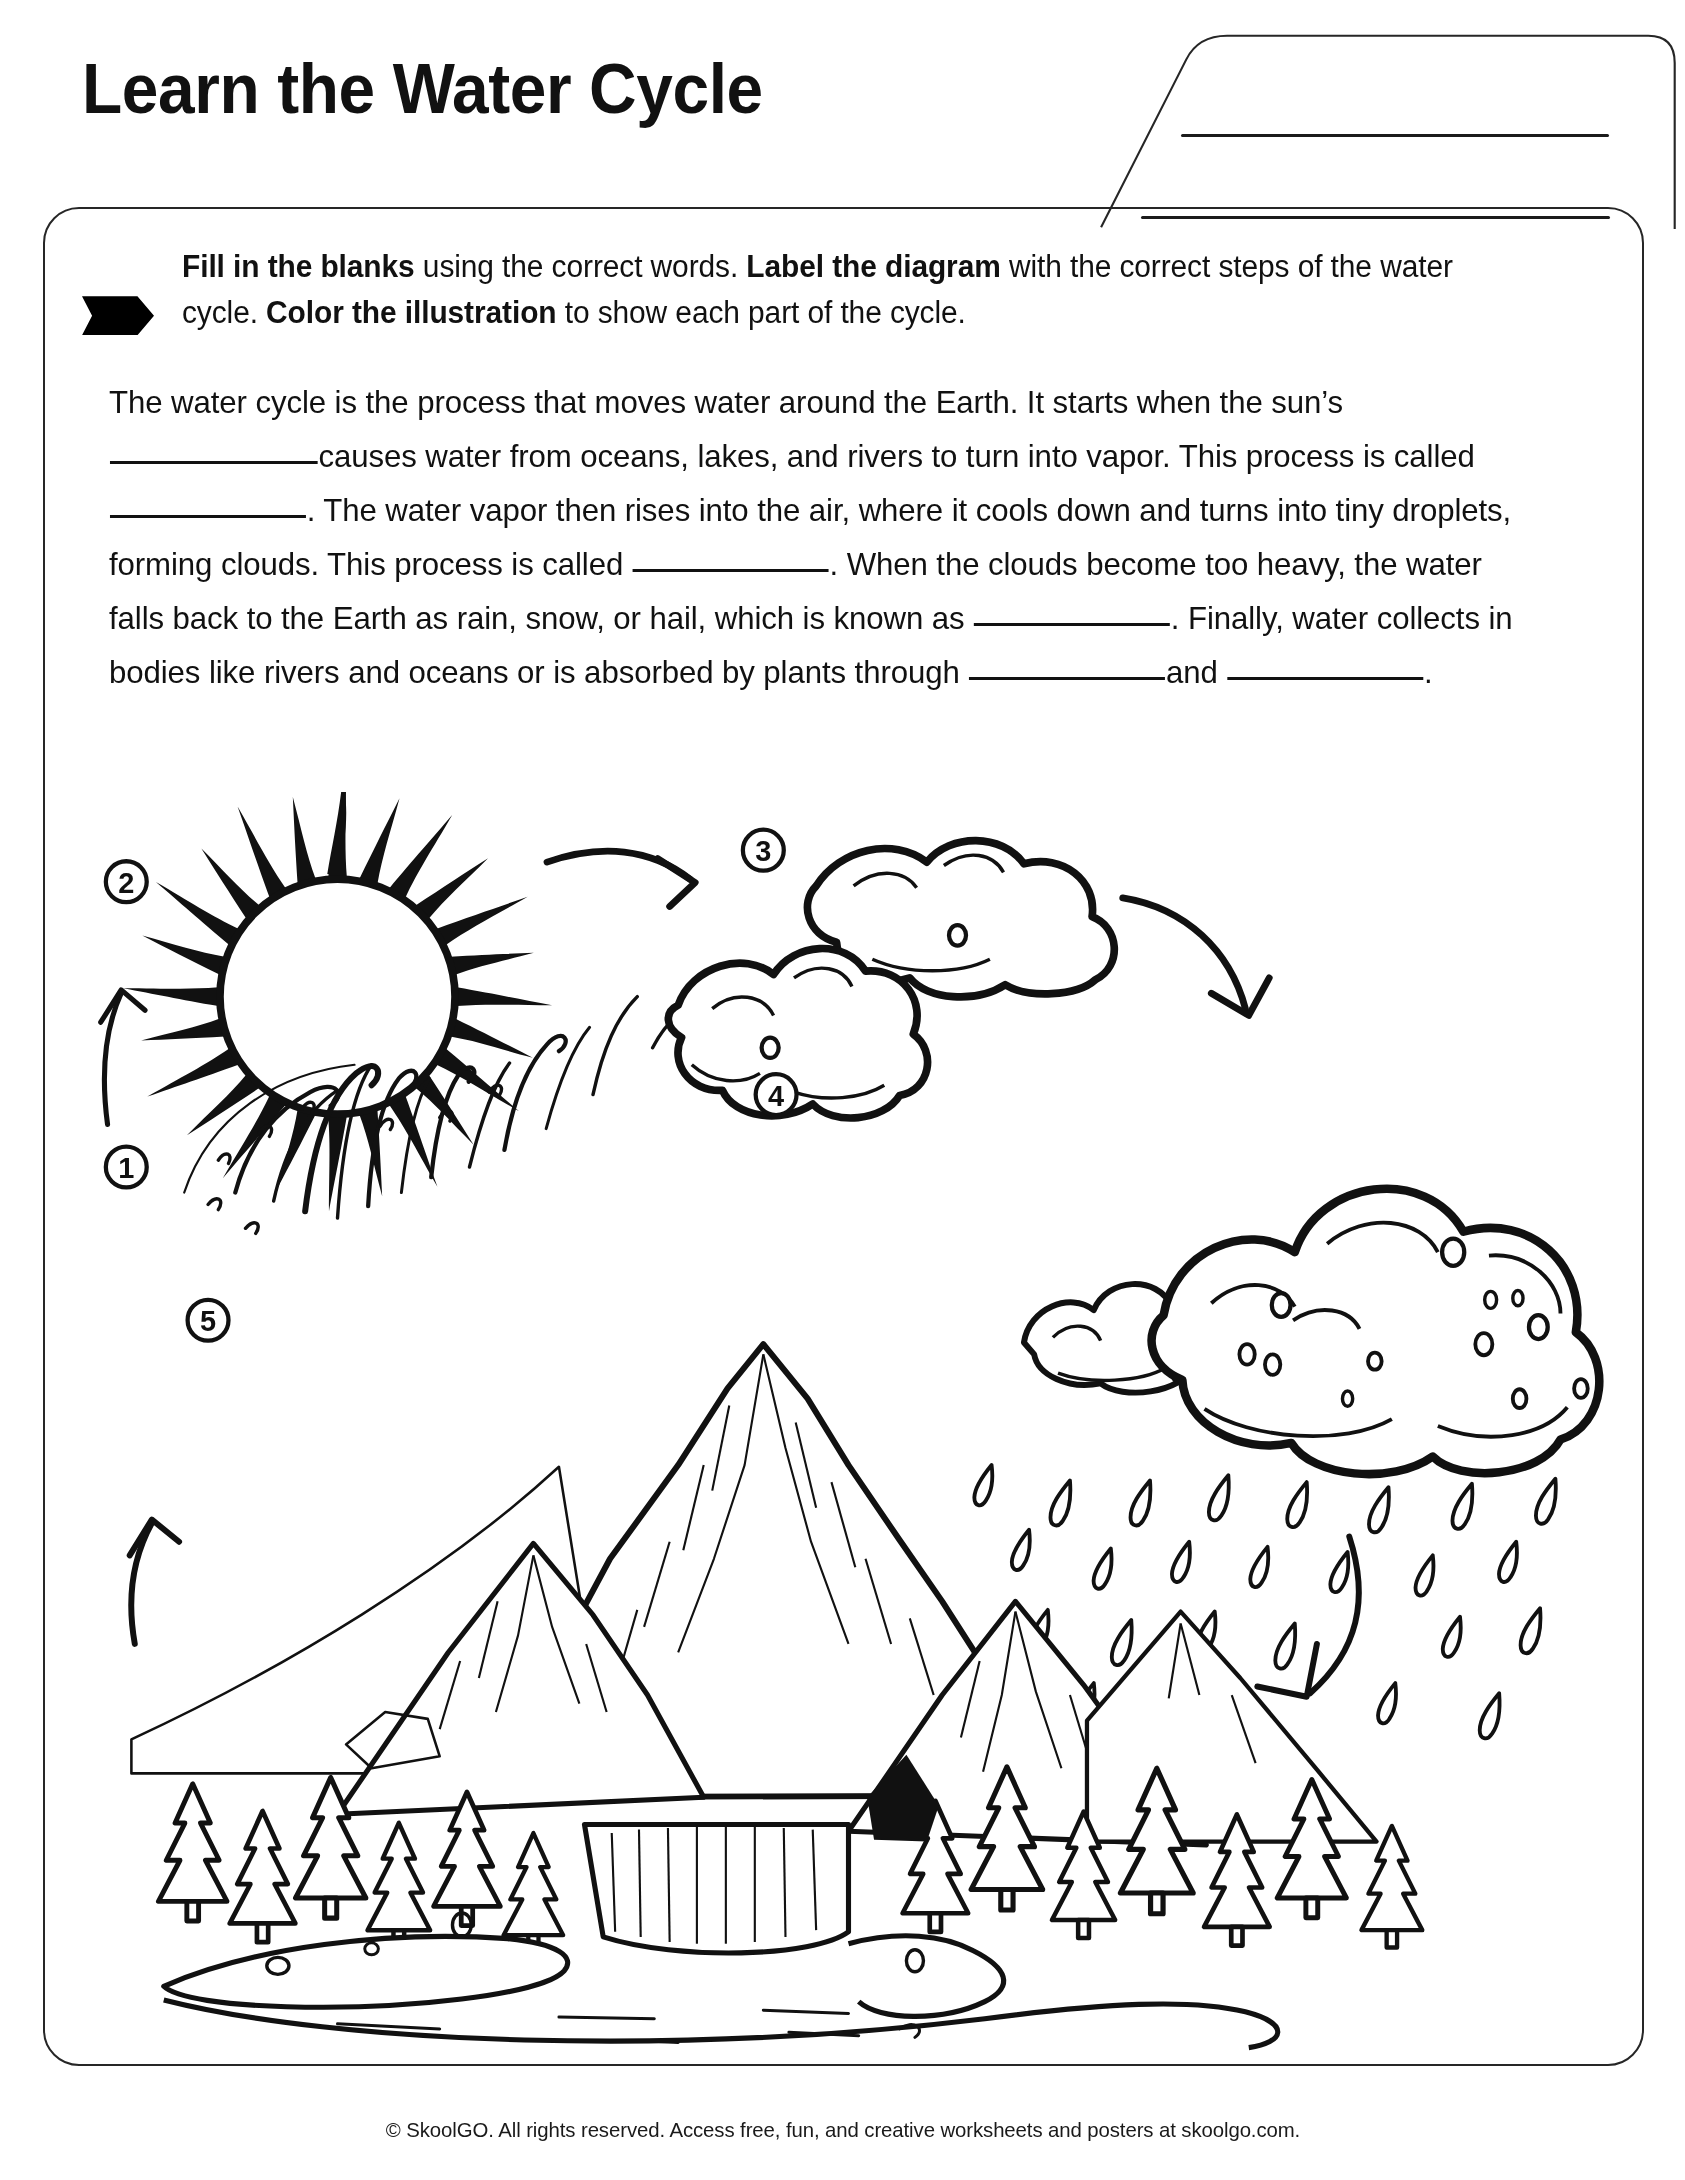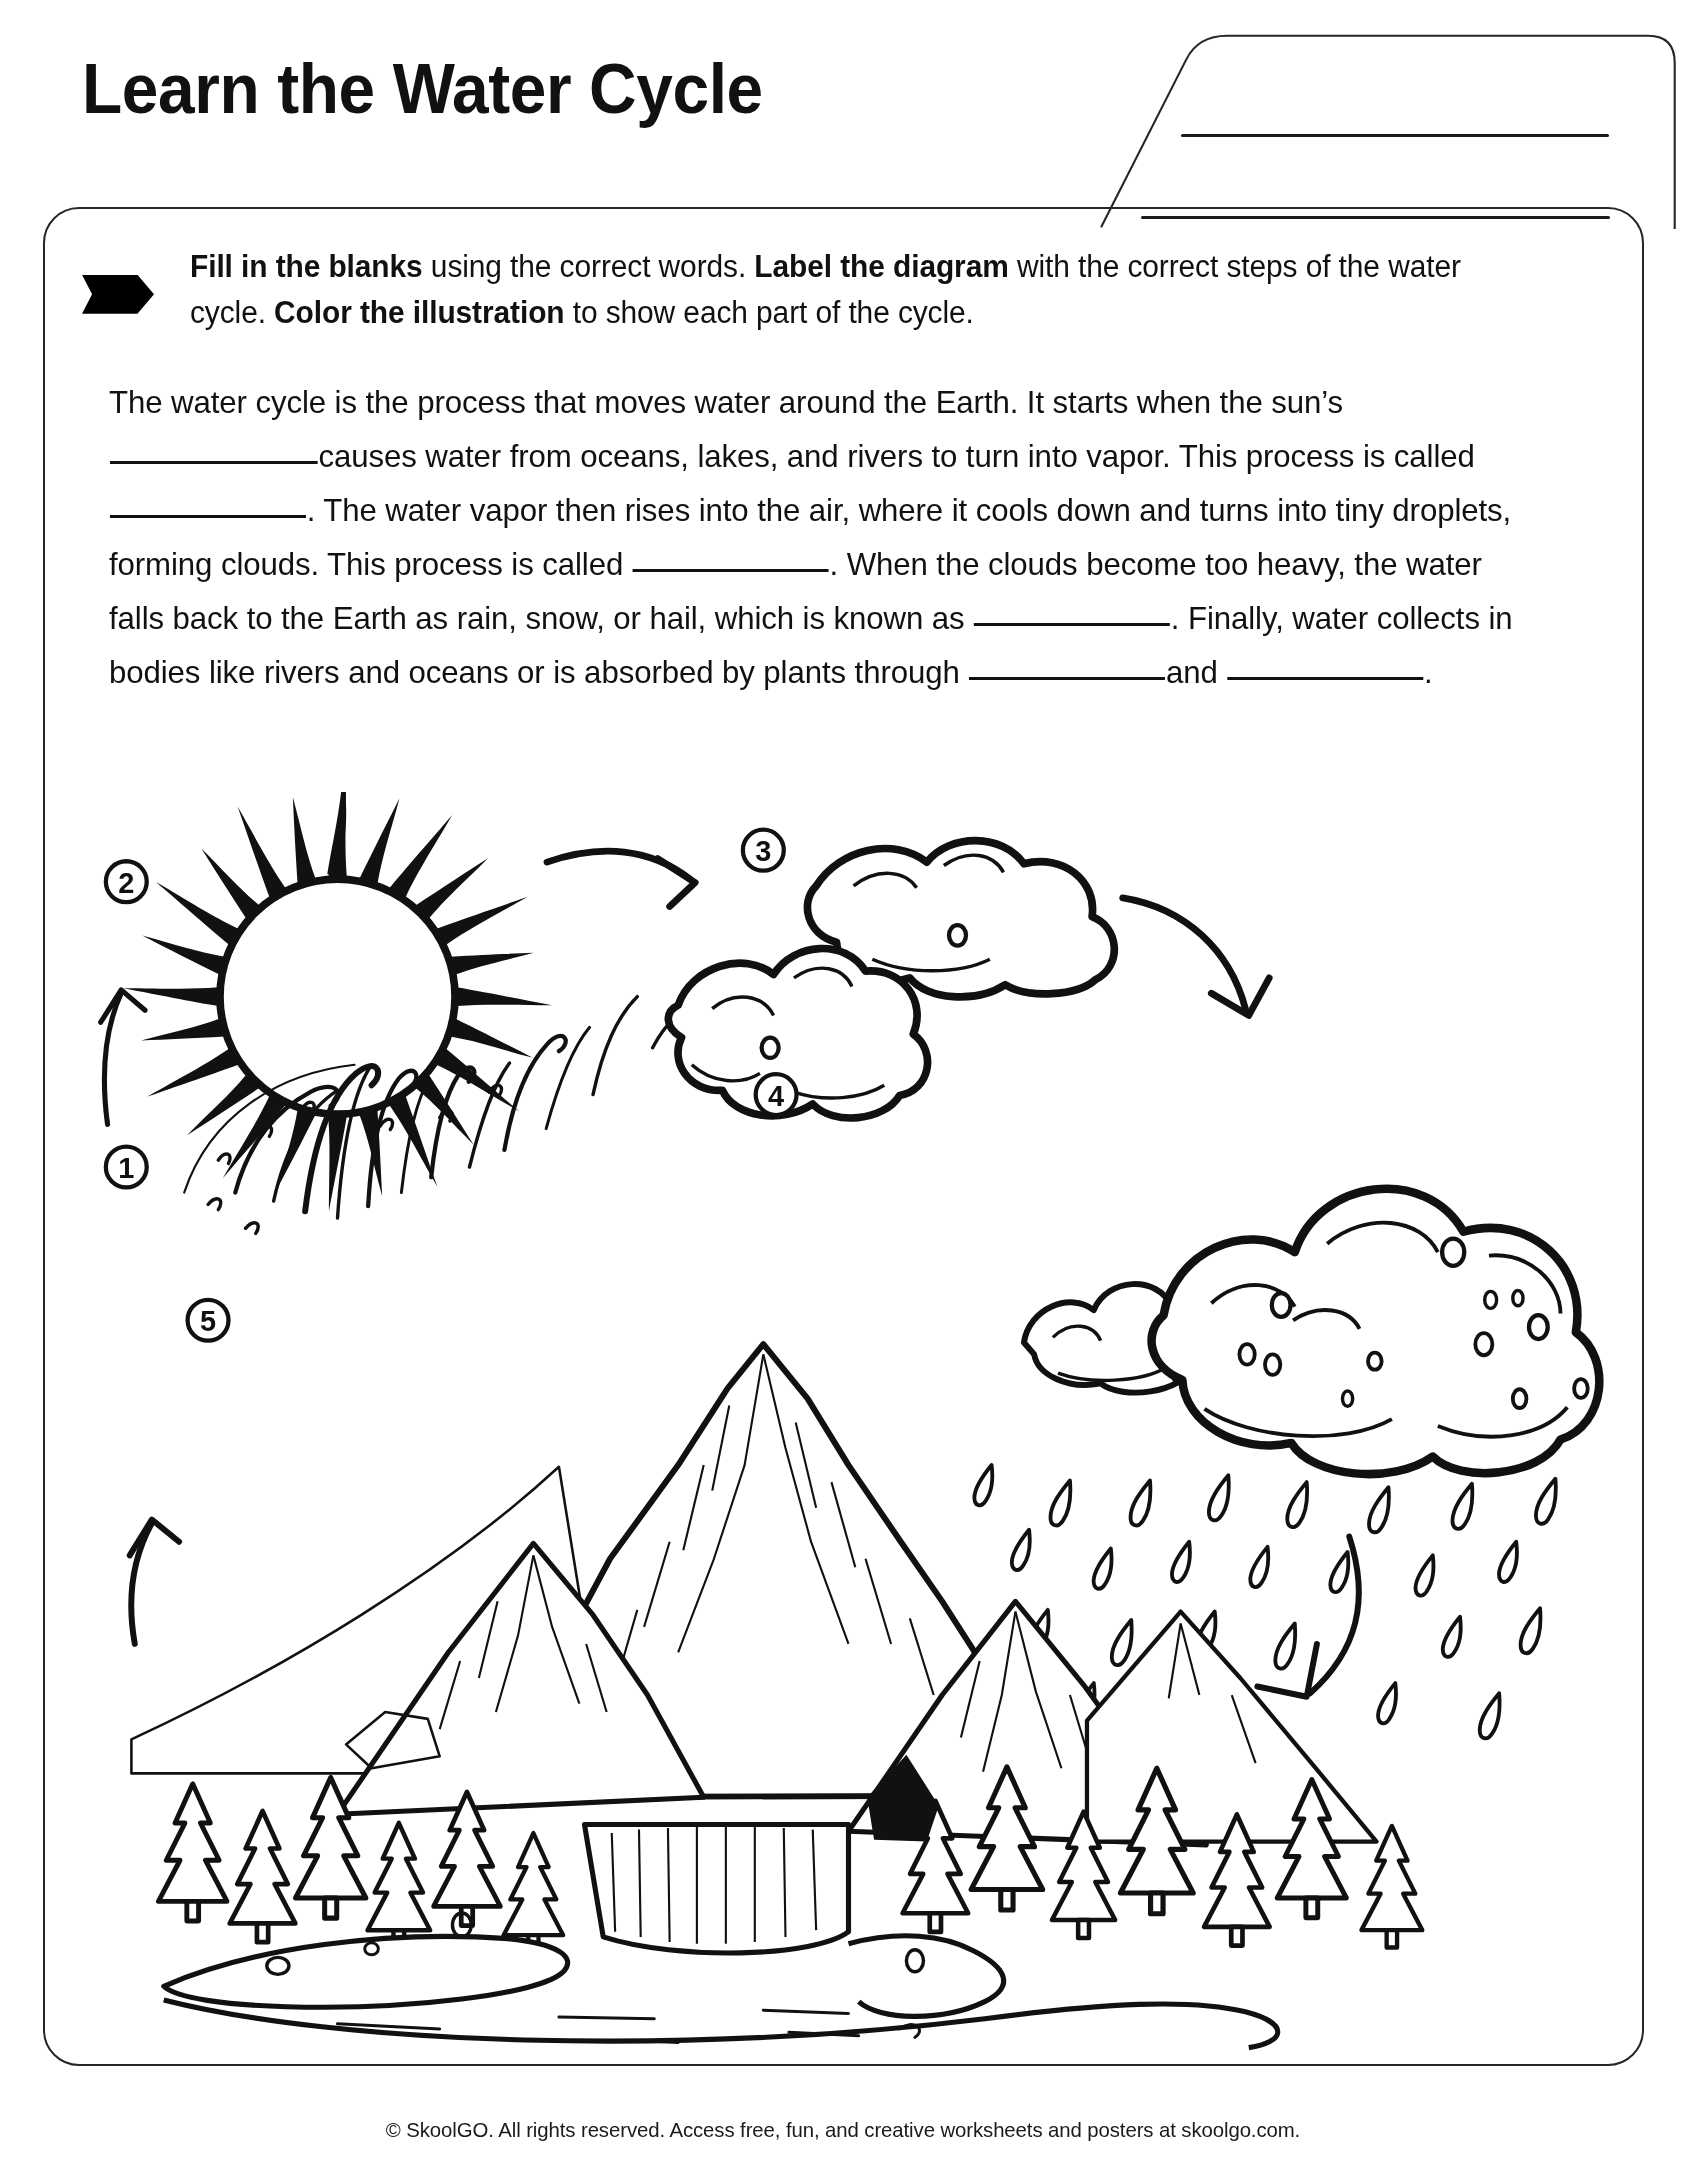--- a/index.html
+++ b/index.html
@@ -55,22 +55,22 @@
     background: transparent;
   }
 
   
   .instr {
     position: absolute;
     left: 82px;
     top: 244px;
     width: 1491px;
     display: flex;
-    gap: 36px;
-    align-items: center;
+    gap: 28px;
+    align-items: flex-end;
   }
   .pennant {
     flex: 0 0 auto;
     width: 72px;
     height: 39px;
     margin-top: 9.4px;
     background: #000;
     clip-path: polygon(0% 0%, 77% 0%, 100% 50%, 77% 100%, 0% 100%, 14% 50%);
   }
   .instr-text {

